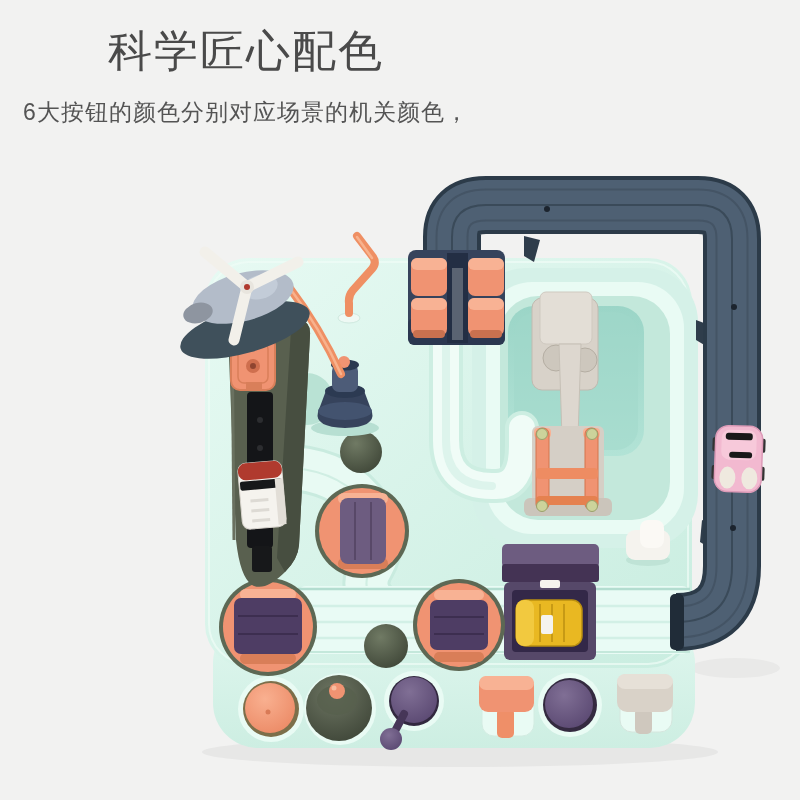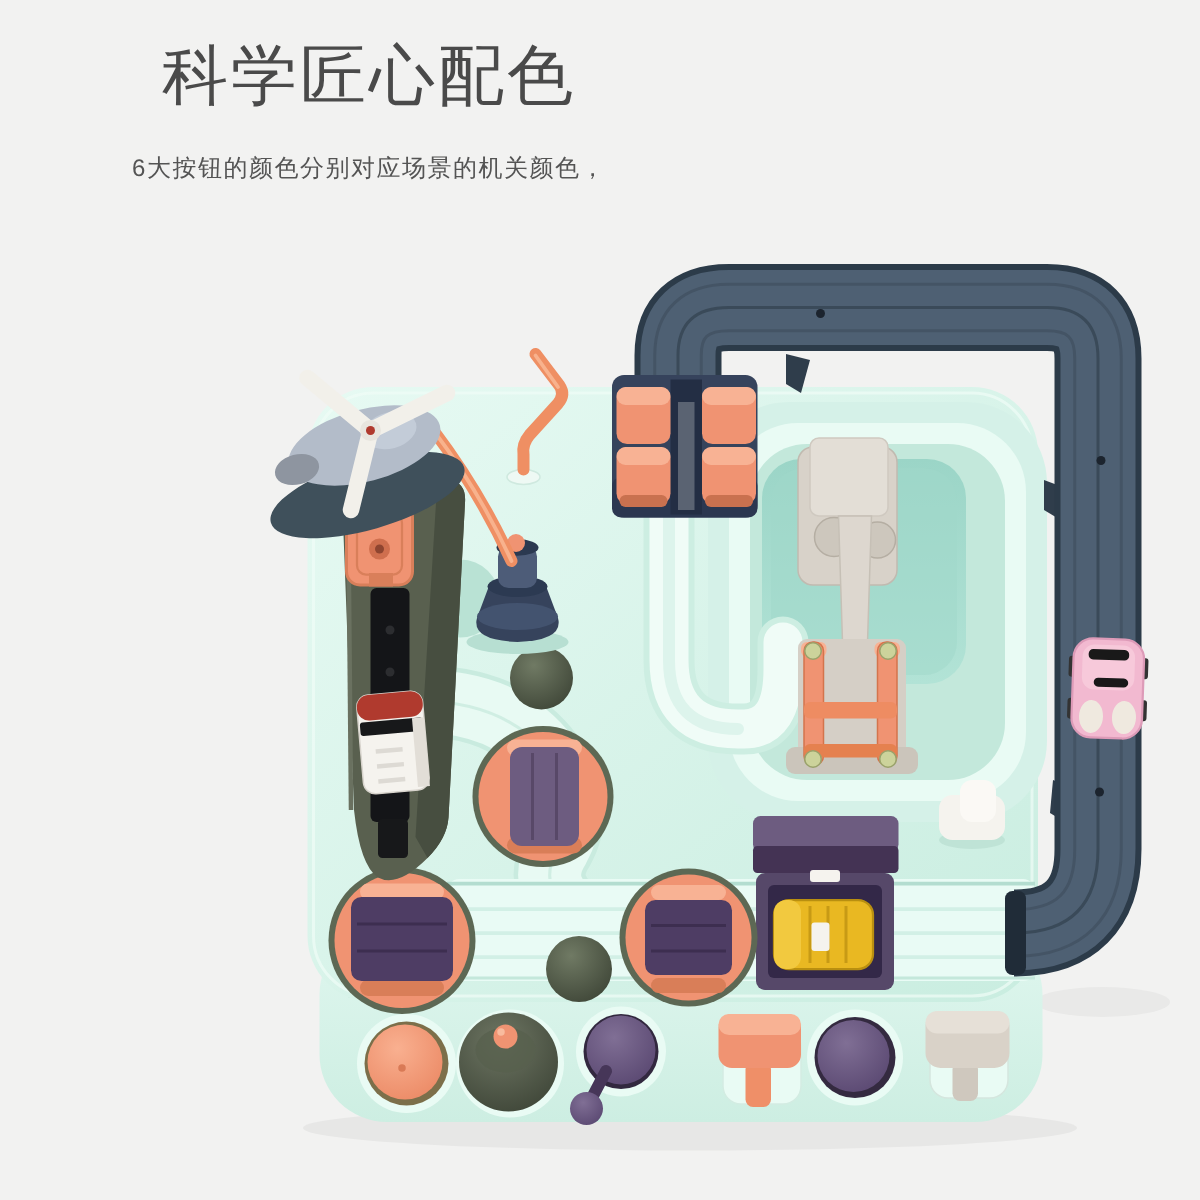--- a/index.html
+++ b/index.html
@@ -14,21 +14,21 @@
     text-align:center;
   }
   .hero-text h1{
     margin:0;
     font-size:44px;line-height:57px;font-weight:500;
     letter-spacing:2px;
     color:var(--text_primary,#4a4a4a);
   }
   .hero-text .sub{
     margin:14px 0 0 0;
-    font-size:16px;line-height:39px;font-weight:400;
+    font-size:23px;line-height:39px;font-weight:400;
     letter-spacing:1px;
     color:var(--text_secondary,#545454);
   }
   .product{position:absolute;left:0;top:0;width:800px;height:800px;}
   
   .f-mint{fill:var(--mint_base)}
   .f-mintlight{fill:var(--mint_light)}
   .f-mintdark{fill:var(--mint_dark)}
   .f-salmon{fill:var(--salmon)}
   .f-salmonlight{fill:var(--salmon_light)}

